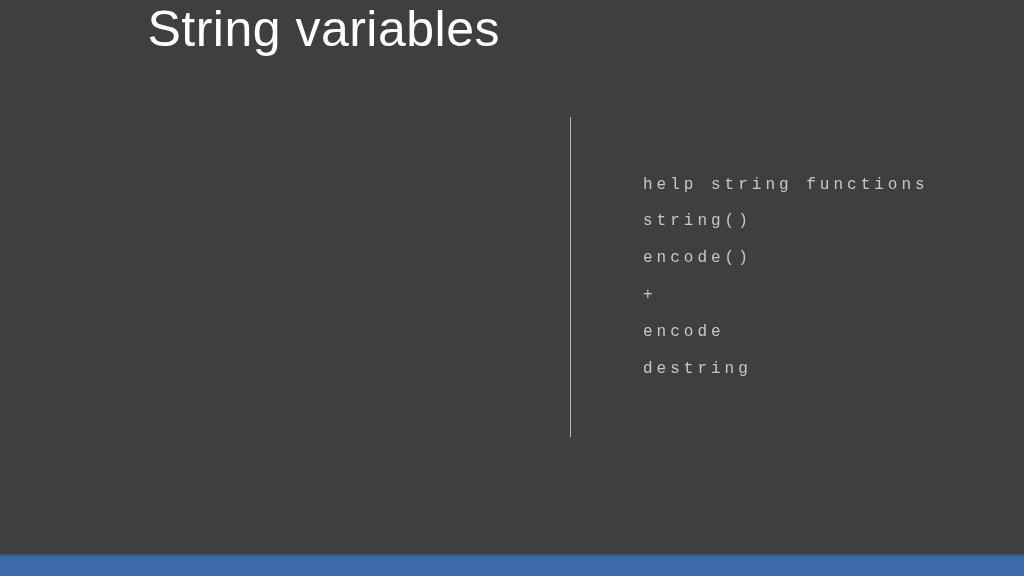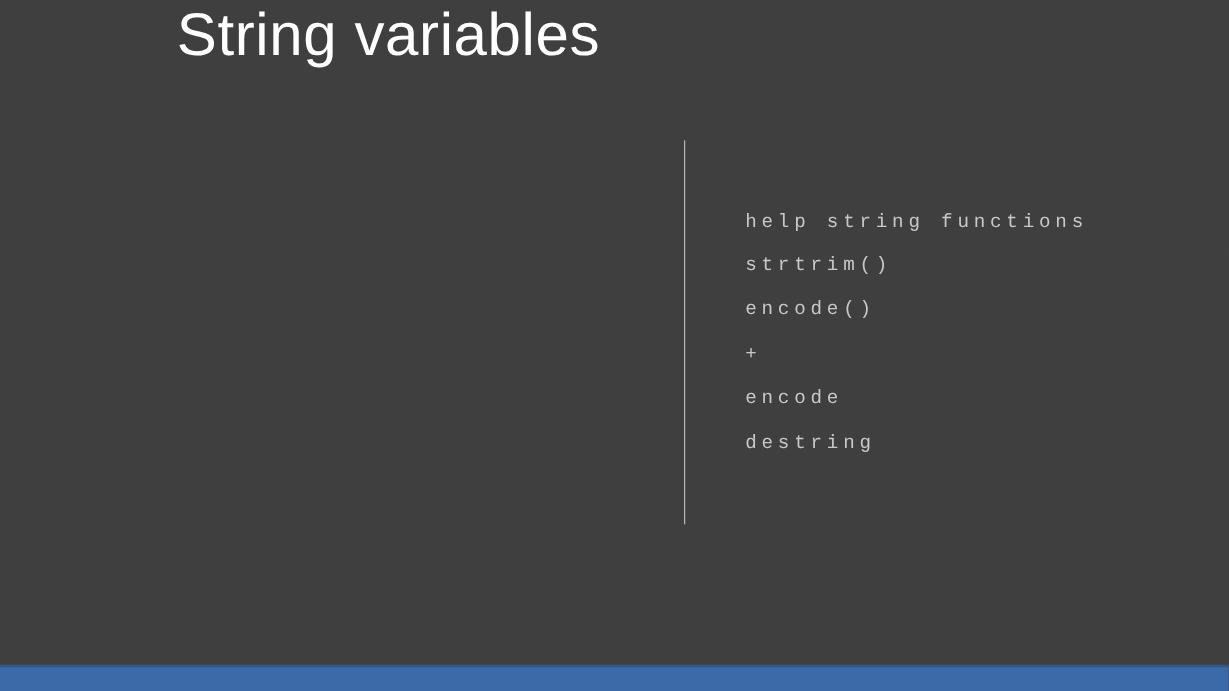--- a/index.html
+++ b/index.html
@@ -49,20 +49,21 @@
     }
     .code-list {
       color: #c8c8c8;
       font-family: "Courier New", Courier, monospace;
       font-size: 16px;
       line-height: 2.3;
       letter-spacing: 4px;
     }
     .code-list div {
       white-space: nowrap;
+      margin-left: 22px;
     }
     .bottom-bar {
       position: absolute;
       bottom: 0;
       left: 0;
       width: 100%;
       height: 22px;
       background-color: #3c6aa8;
       border-top: 2px solid #315786;
     }
@@ -71,21 +72,21 @@
 <body>
 
 <div class="content">
   <div class="left-pane">
     <h1 class="slide-title">String variables</h1>
   </div>
   <div class="divider"></div>
   <div class="right-pane">
     <div class="code-list">
       <div>help string functions</div>
-      <div>strtrim()</div>
+      <div>string()</div>
       <div>encode()</div>
       <div>+</div>
       <div>encode</div>
       <div>destring</div>
     </div>
   </div>
 </div>
 <div class="bottom-bar"></div>
 
 </body></html>

